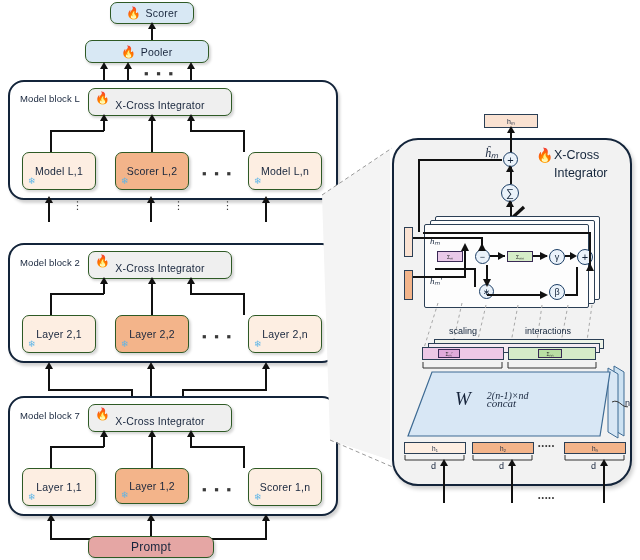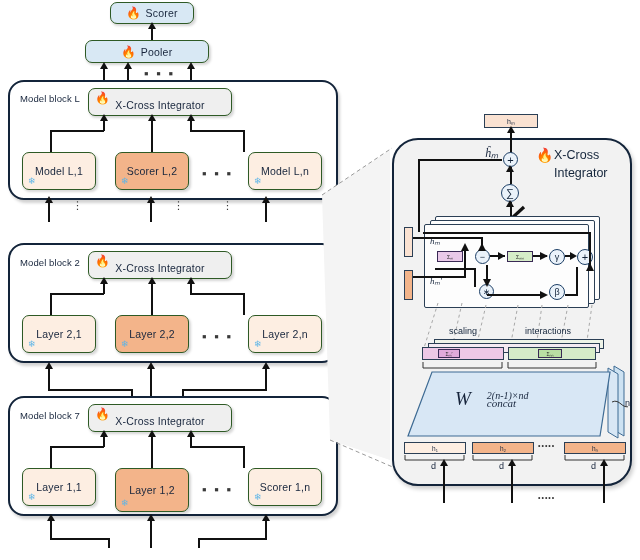--- a/index.html
+++ b/index.html
@@ -175,41 +175,44 @@
   <div class="abs arrowup" style="left:147.5px;top:430px;"></div>
   <div class="abs hline" style="left:190px;top:446px;width:55px;"></div>
   <div class="abs vline" style="left:243px;top:446px;height:22px;"></div>
   <div class="abs vline" style="left:190px;top:434px;height:13px;"></div>
   <div class="abs arrowup" style="left:186.5px;top:430px;"></div>
 
   <div class="abs node peach-light" style="left:22px;top:468px;width:74px;height:38px;">
     <span>Layer 1,1</span>
     <span class="snow">❄</span>
   </div>
-  <div class="abs node peach-dark" style="left:115px;top:468px;width:74px;height:44px;">
+  <div class="abs node peach-dark" style="left:115px;top:468px;width:74px;height:36px;">
     <span>Layer 1,2</span>
     <span class="snow">❄</span>
   </div>
   <div class="abs dots" style="left:202px;top:482px;">▪ ▪ ▪</div>
   <div class="abs node peach-light" style="left:248px;top:468px;width:74px;height:38px;">
     <span>Scorer 1,n</span>
     <span class="snow">❄</span>
   </div>
 
   <div class="abs vline" style="left:50px;top:518px;height:22px;"></div>
   <div class="abs arrowup" style="left:46.5px;top:514px;"></div>
   <div class="abs hline" style="left:50px;top:538px;width:60px;"></div>
   <div class="abs vline" style="left:108px;top:538px;height:10px;"></div>
   <div class="abs vline" style="left:150px;top:518px;height:30px;"></div>
   <div class="abs arrowup" style="left:146.5px;top:514px;"></div>
   <div class="abs vline" style="left:265px;top:518px;height:22px;"></div>
   <div class="abs arrowup" style="left:261.5px;top:514px;"></div>
   <div class="abs hline" style="left:198px;top:538px;width:69px;"></div>
   <div class="abs vline" style="left:198px;top:538px;height:10px;"></div>
 
+  <div class="abs node red" style="left:88px;top:536px;width:126px;height:22px;font-size:12px;">
+    <span>Prompt</span>
+  </div>
 
   <div class="zoomwedge" style="left:322px;top:150px;width:0;height:0;
               border-left:0;"></div>
   <svg class="abs" width="120" height="330" style="left:300px;top:140px;">
     <polygon points="22,55 90,10 90,320 30,300" fill="#f4f4f4" stroke="none"></polygon>
     <line x1="22" y1="55" x2="92" y2="8" stroke="#9a9a9a" stroke-width="1" stroke-dasharray="4,3"></line>
     <line x1="30" y1="300" x2="95" y2="328" stroke="#9a9a9a" stroke-width="1" stroke-dasharray="4,3"></line>
   </svg>
 
   <div class="abs panel" style="left:392px;top:138px;width:240px;height:348px;"></div>

